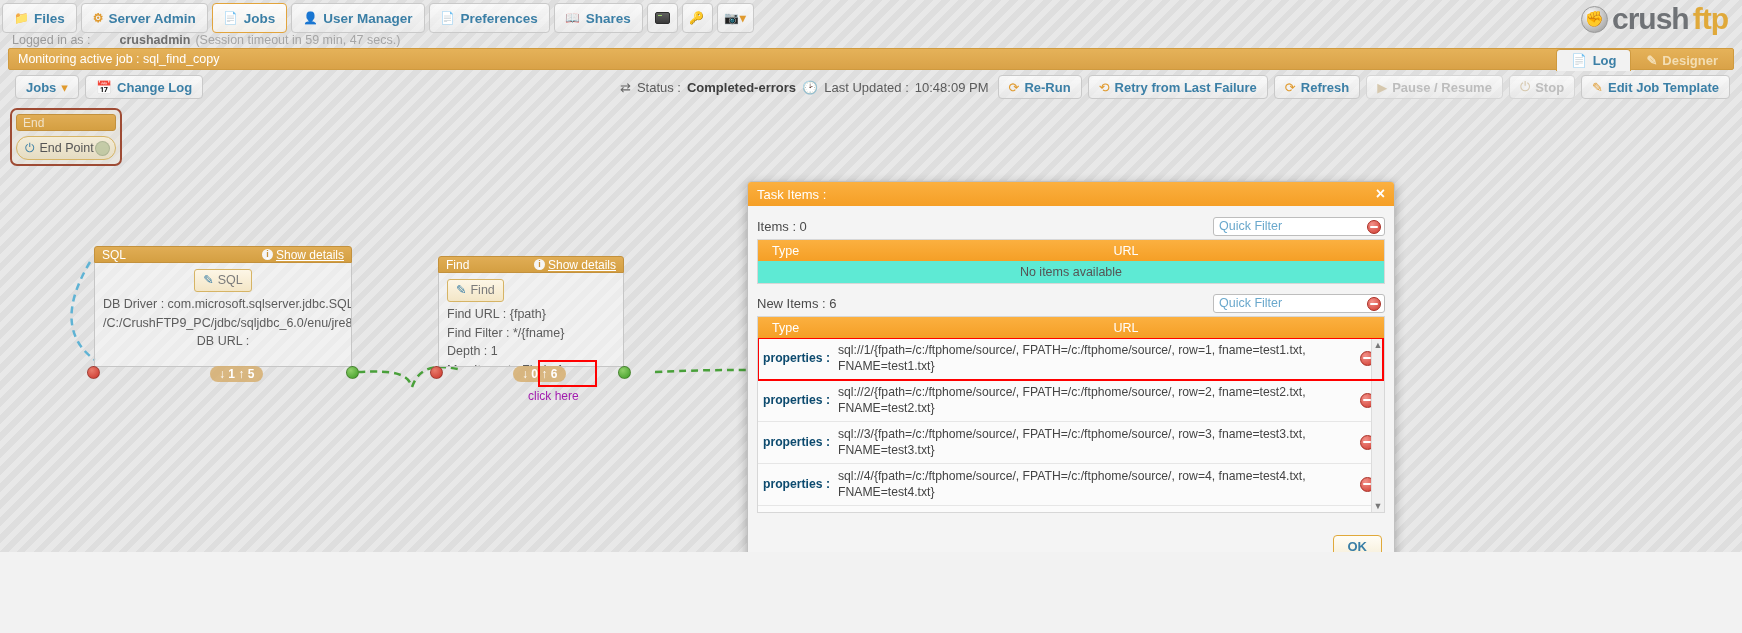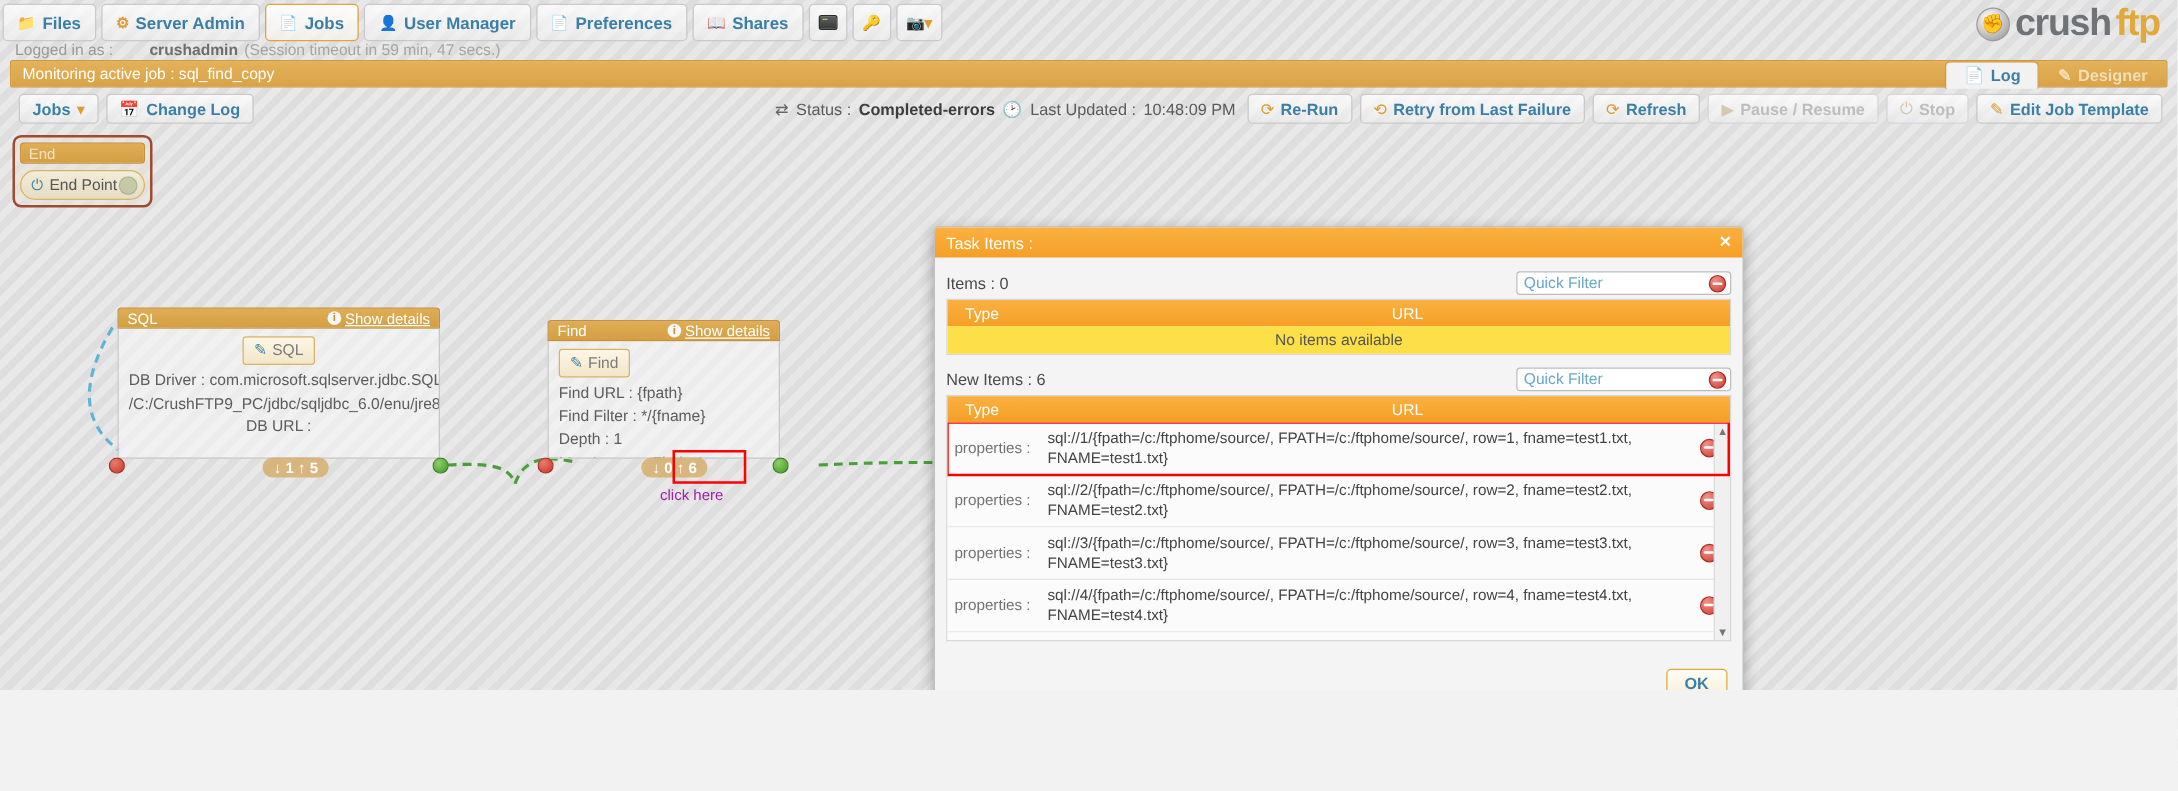--- a/index.html
+++ b/index.html
@@ -241,30 +241,30 @@
   .tbl { border:1px solid #d7d7d7; background:#fff; }
   .tbl-head {
     display:flex; height:21px;
     background:linear-gradient(to bottom,#fbb040,#f59f26);
     color:#fff; font-size:12.5px;
   }
   .tbl-head .c1 { width:110px; padding-left:14px; display:flex;align-items:center;}
   .tbl-head .c2 { flex:1; display:flex;align-items:center;justify-content:center;}
   .tbl-empty {
     height:22px; display:flex;align-items:center;justify-content:center;
-    font-size:12.5px; color:#555; background:#fde047;
+    font-size:12.5px; color:#555; background:#5eead4;
   }
   .rows { background:#fff; position:relative; }
   .row {
     display:flex; align-items:center;
     border-bottom:1px solid #e6e6e6;
     min-height:33px; font-size:12.2px; color:#444;
     background:#fbfbfb;
   }
-  .row .rtype { width:78px; text-align:center; padding-right:6px; color:#737373; font-size:12.2px; }
+  .row .rtype { width:78px; text-align:right; padding-right:6px; color:#0c4a6e; font-size:12.2px;font-weight:bold; }
   .row .rurl { flex:1; padding:4px 0 4px 2px; line-height:1.35; }
   .row .rdel { width:34px; display:flex; align-items:center; justify-content:center; }
   .delico {
     width:15px;height:15px;border-radius:50%;
     background:radial-gradient(circle at 35% 30%,#f3928a,#cf3a2f);
     border:1px solid #a82c22; cursor:pointer;
     display:flex;align-items:center;justify-content:center;
   }
   .delico:after{content:"";width:8px;height:2px;background:#fff;border-radius:1px;}
   #scrollpane { position:relative; height:175px; overflow:hidden; border:1px solid #d7d7d7; border-top:none;}

